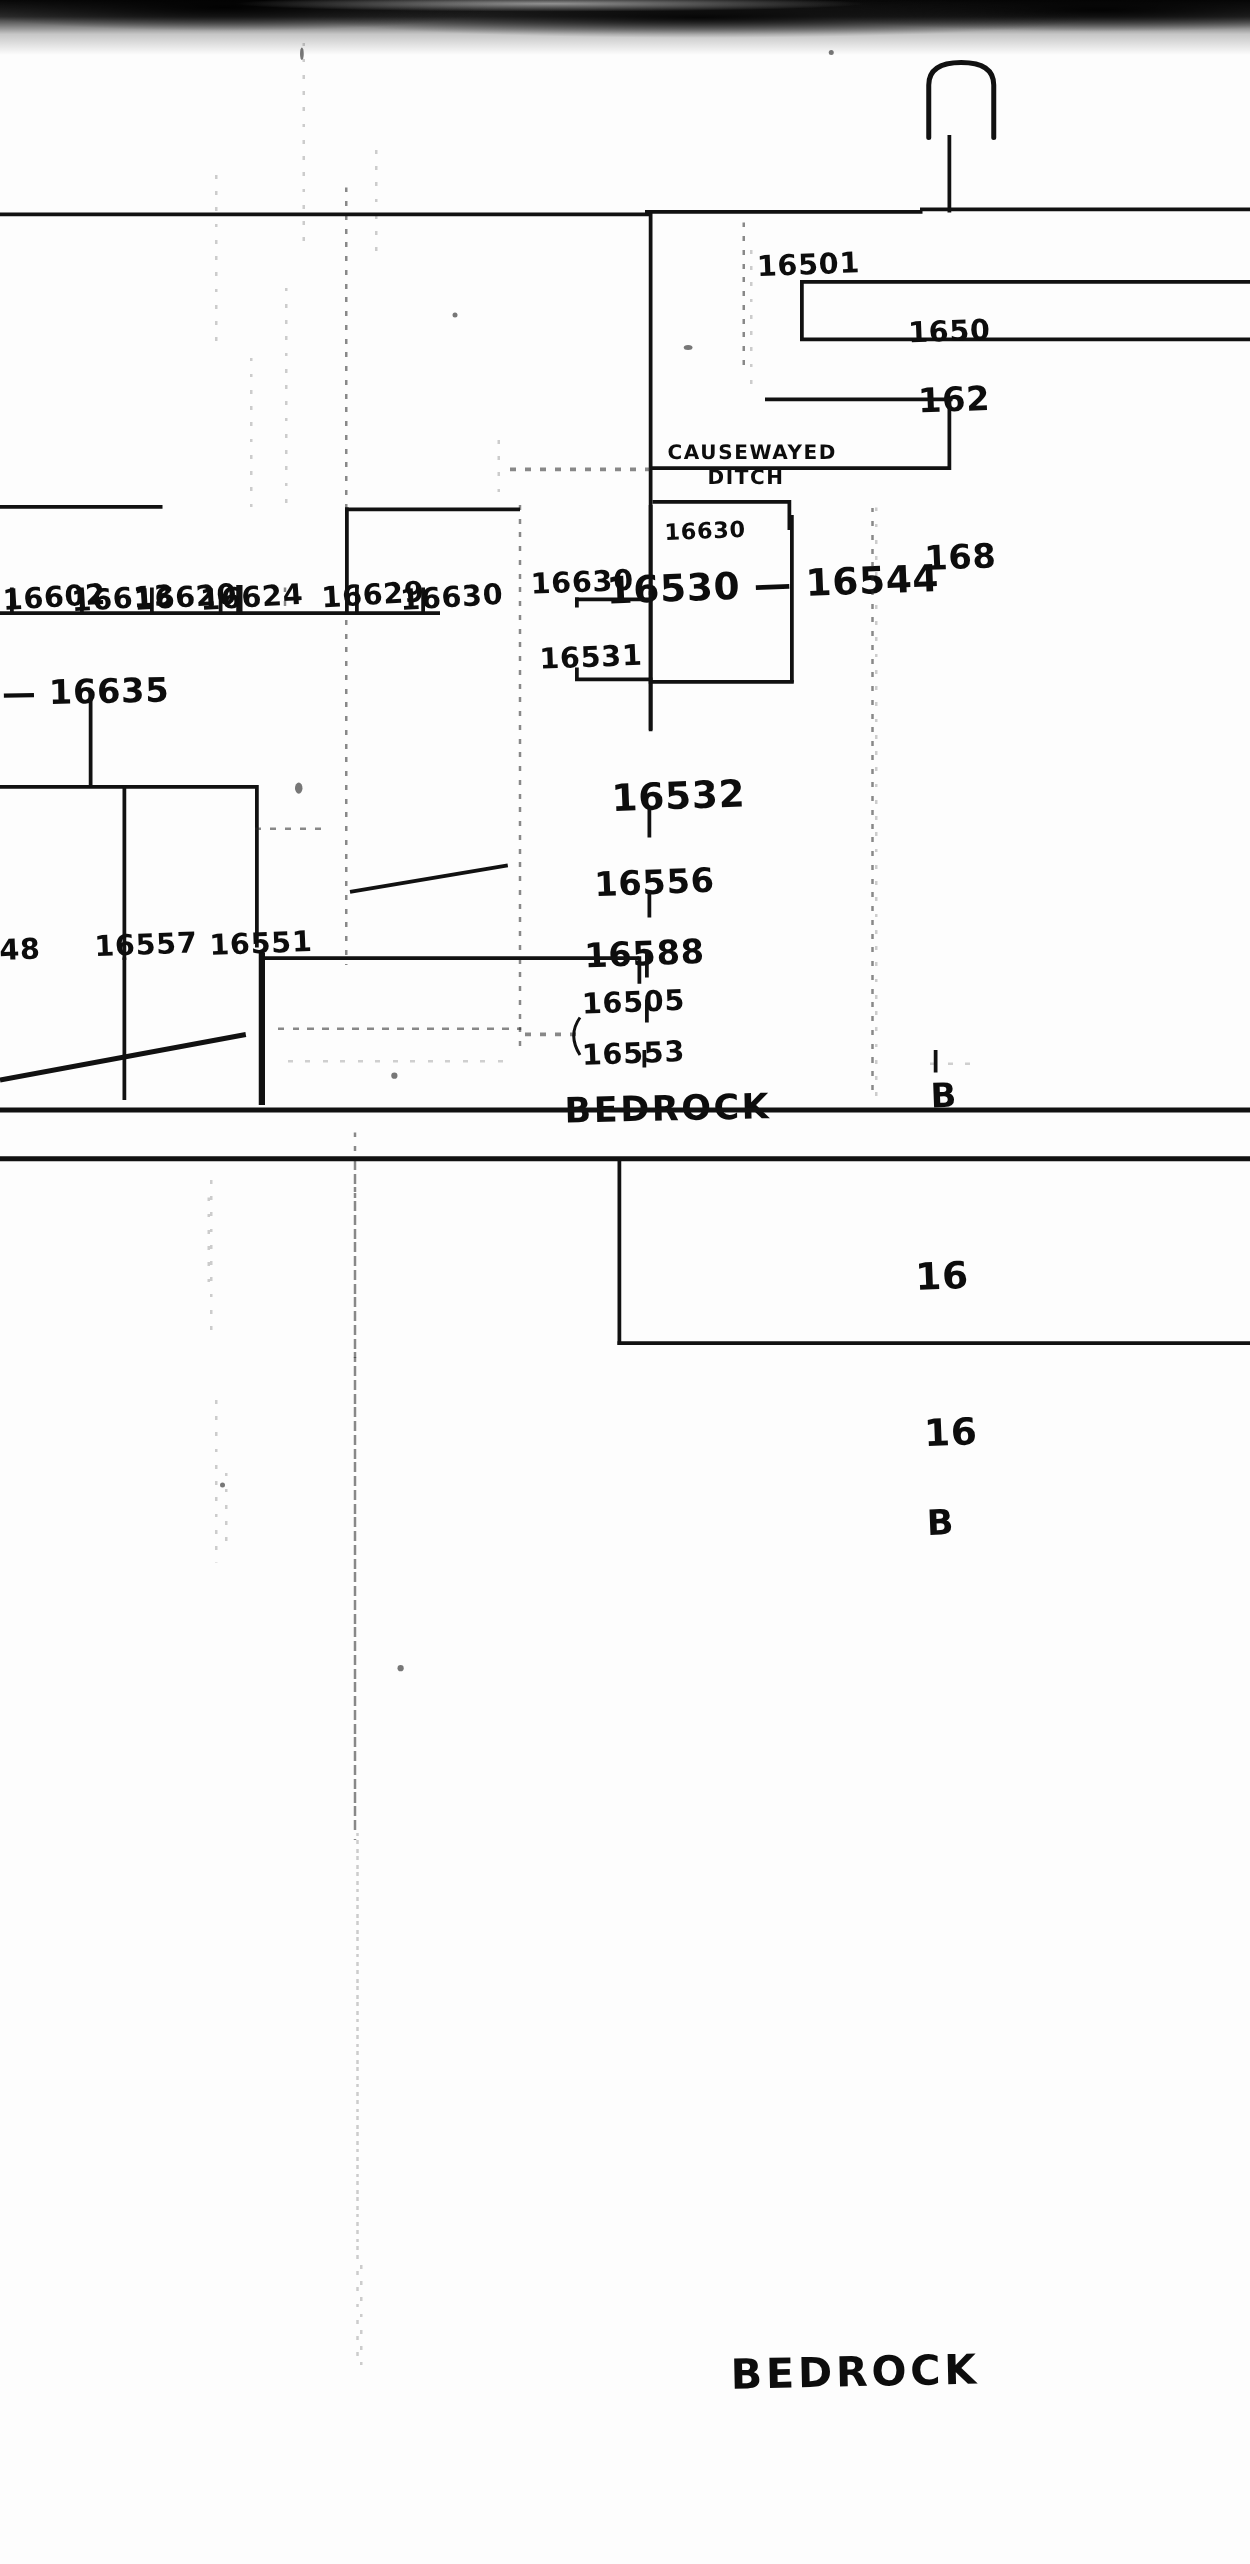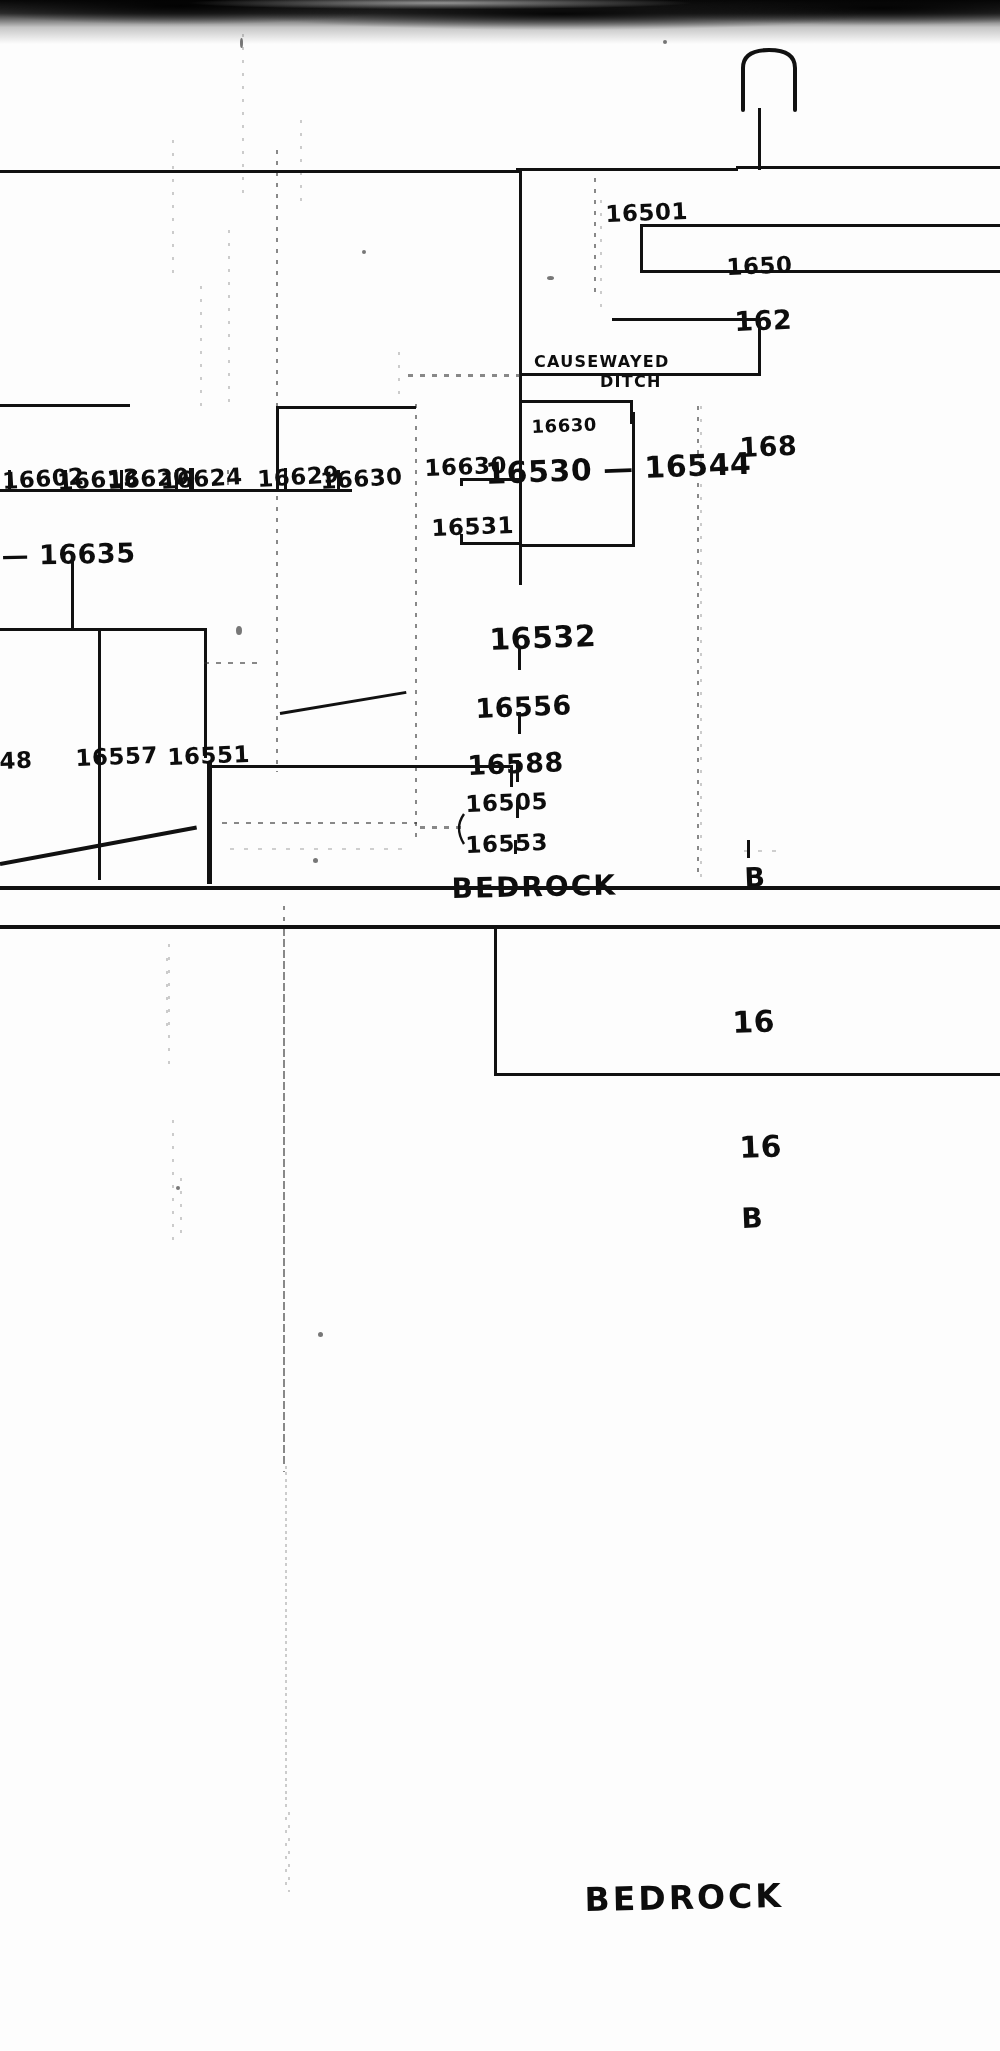--- a/index.html
+++ b/index.html
@@ -158,21 +158,21 @@
 
   <div class="ink hline" style="left:640px; top:224px; width:360px;"></div>
   <div class="ink vline" style="left:640px; top:224px; height:48px;"></div>
   <div class="ink hline" style="left:640px; top:270px; width:360px;"></div>
   <div class="label num tilt1" style="left:727px; top:254px;">1650</div>
 
   <div class="label num-lg tilt1" style="left:735px; top:306px;">162</div>
   <div class="ink vline" style="left:758px; top:320px; height:56px;"></div>
 
   <div class="label caps" style="left:534px; top:352px;">CAUSEWAYED</div>
-  <div class="label caps" style="left:566px; top:372px;margin-left:34px;">DITCH</div>
+  <div class="label caps" style="left:566px; top:372px;">DITCH</div>
 
   <div class="ghost-h" style="left:408px; top:374px; width:112px; height:3px;"></div>
   <div class="ink hline" style="left:520px; top:373px; width:240px;"></div>
   <div class="ink hline" style="left:612px; top:318px; width:150px;"></div>
 
   <div class="ink hline" style="left:522px; top:400px; width:110px;"></div>
   <div class="ink vline" style="left:630px; top:400px; height:24px;"></div>
   <div class="label num-sm tilt1" style="left:532px; top:416px;">16630</div>
 
   <div class="label num-xl tilt1" style="left:486px; top:456px;">16530 — 16544</div>

